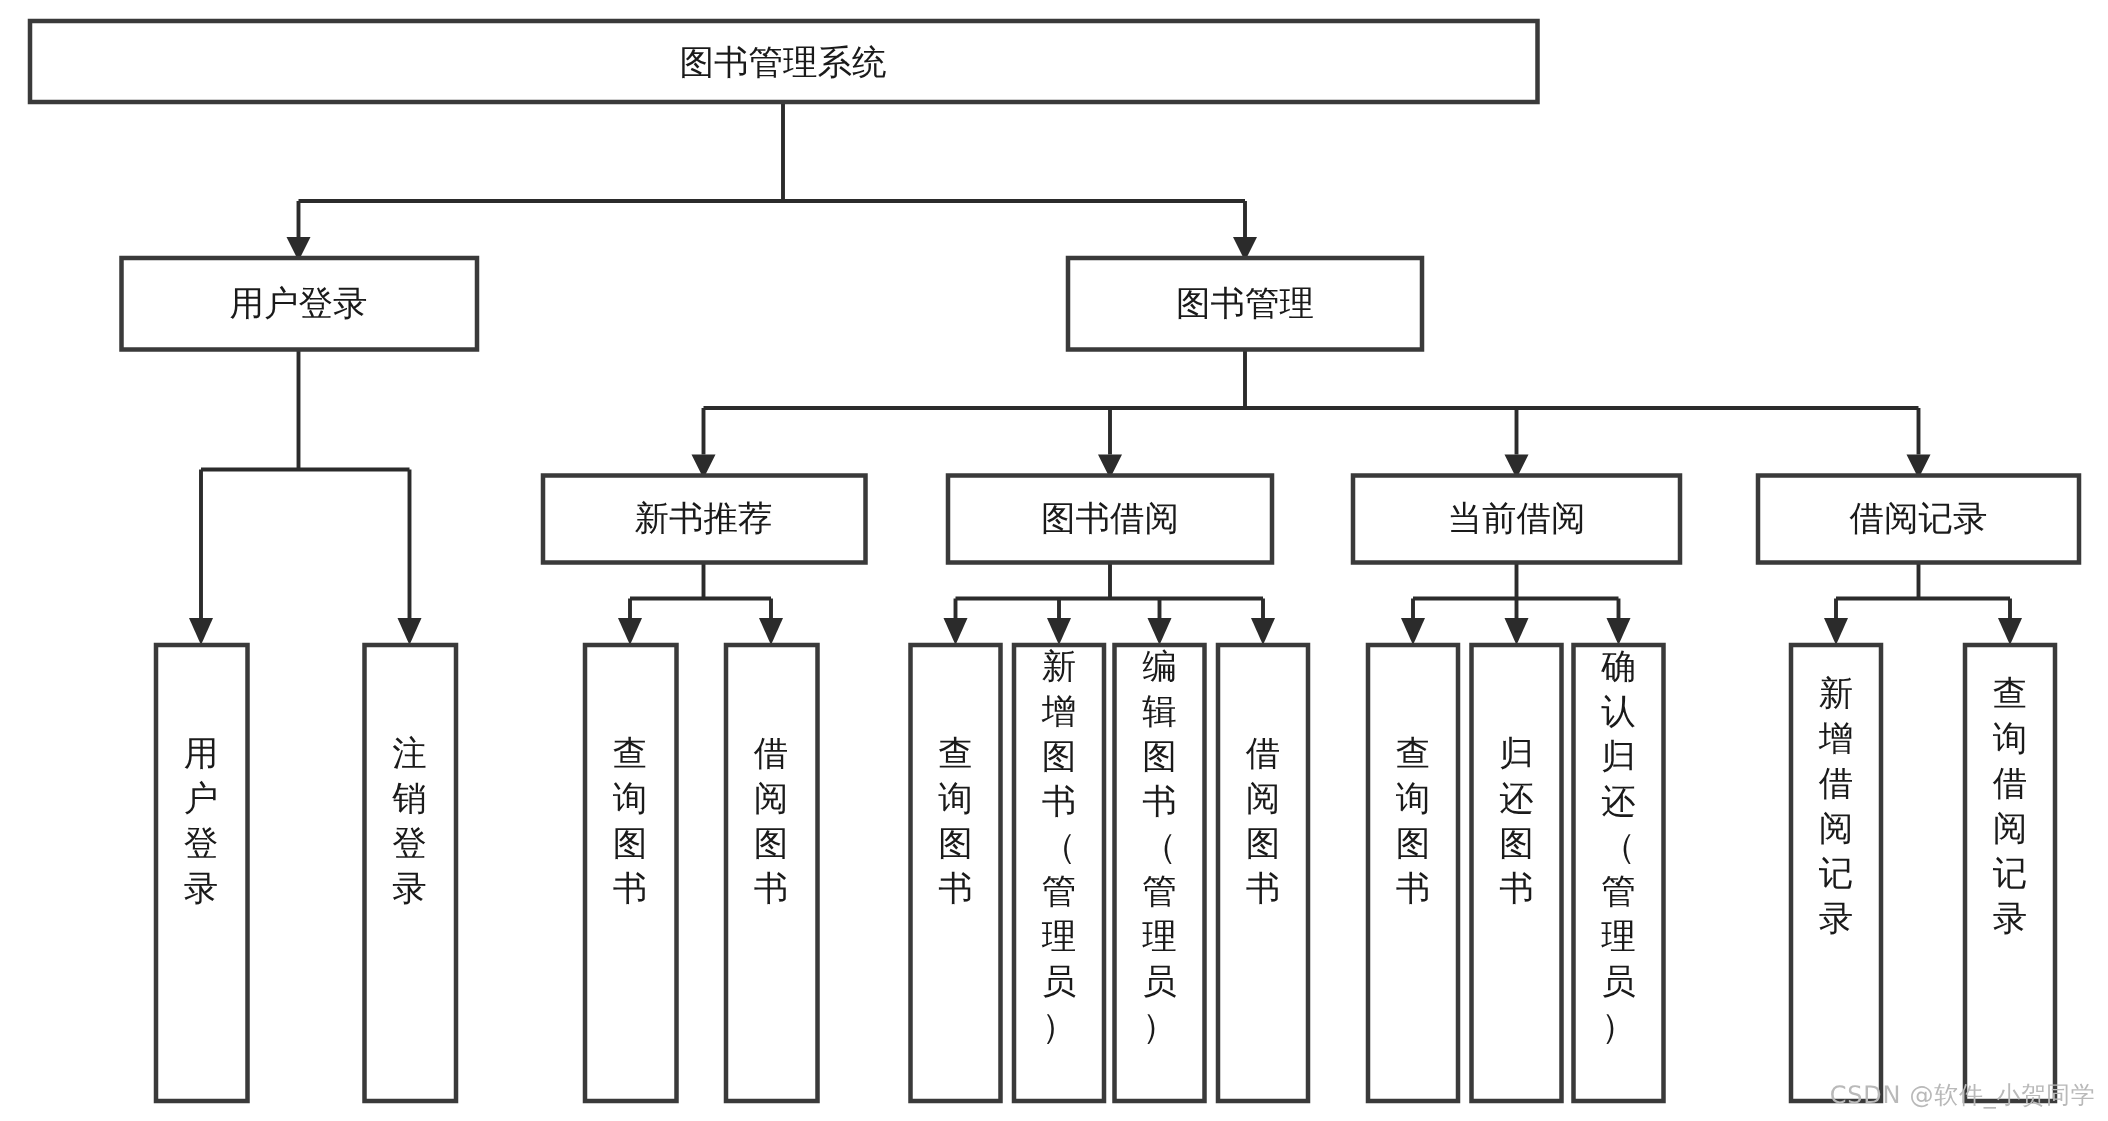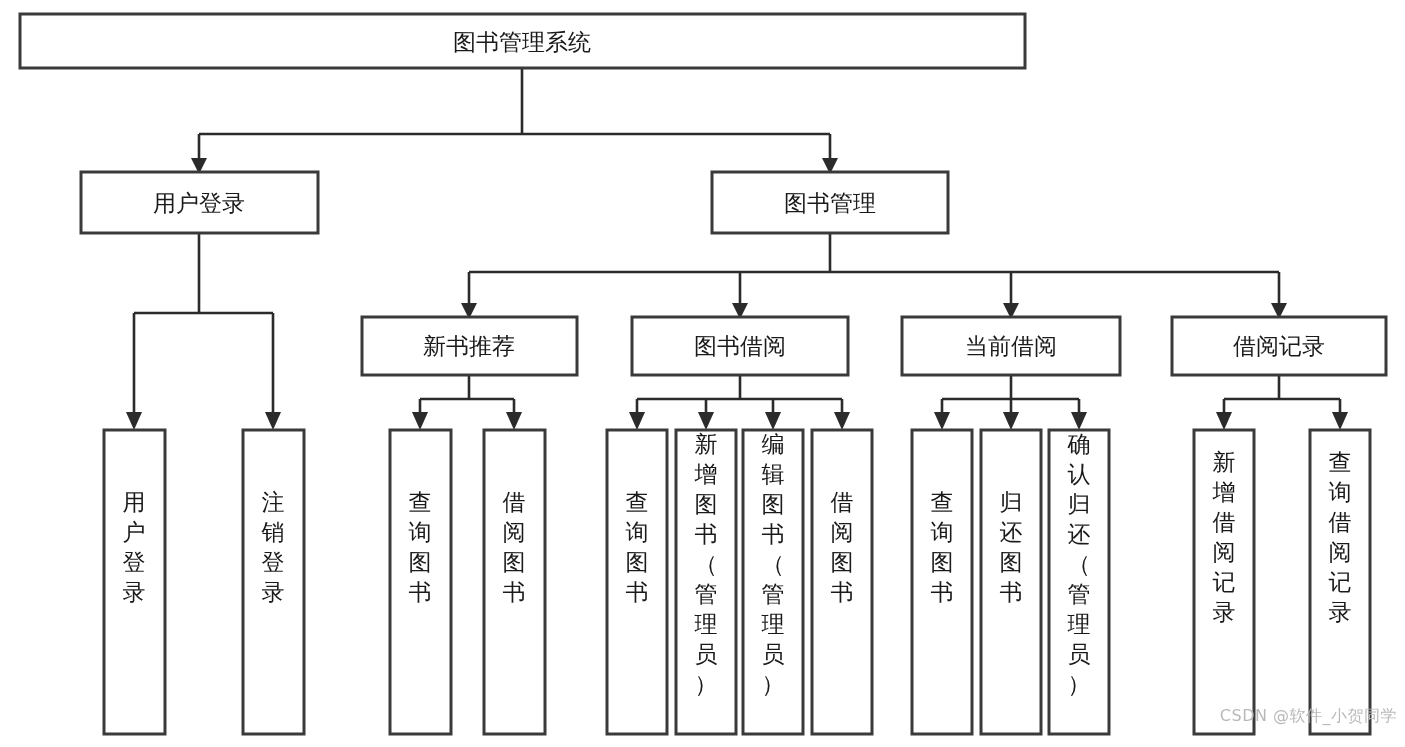--- a/index.html
+++ b/index.html
@@ -4,21 +4,21 @@
 <style>
   html,body{margin:0;padding:0;background:#ffffff;}
   body{font-family:"DejaVu Sans","Liberation Sans",sans-serif;}
   #stage{position:relative;width:1405px;height:747px;background:#ffffff;overflow:hidden;}
   #diagram{position:absolute;left:0;top:0;width:1405px;height:747px;}
   .node-rect{fill:#ffffff;stroke:#3a3a3a;stroke-width:3;}
   .node-text{fill:#1a1a1a;font-family:"DejaVu Sans","Liberation Sans",sans-serif;font-size:23px;text-anchor:middle;dominant-baseline:middle;}
   .node-text-v{fill:#1a1a1a;font-family:"DejaVu Sans","Liberation Sans",sans-serif;font-size:23px;text-anchor:middle;}
   .link{stroke:#2b2b2b;stroke-width:2.6;fill:none;}
   .arrow-head{fill:#2b2b2b;stroke:none;}
-  .watermark{position:absolute;right:8px;bottom:20px;color:#b9b9b9;font-size:16px;
+  .watermark{position:absolute;right:8px;bottom:6px;color:#b9b9b9;font-size:16px;
              font-family:"DejaVu Sans","Liberation Sans",sans-serif;letter-spacing:0.5px;
              white-space:nowrap;pointer-events:none;}
 </style>
 </head>
 <body>
 
 <div id="stage">
 
   <svg id="diagram" viewBox="0 0 1405 747">
 

